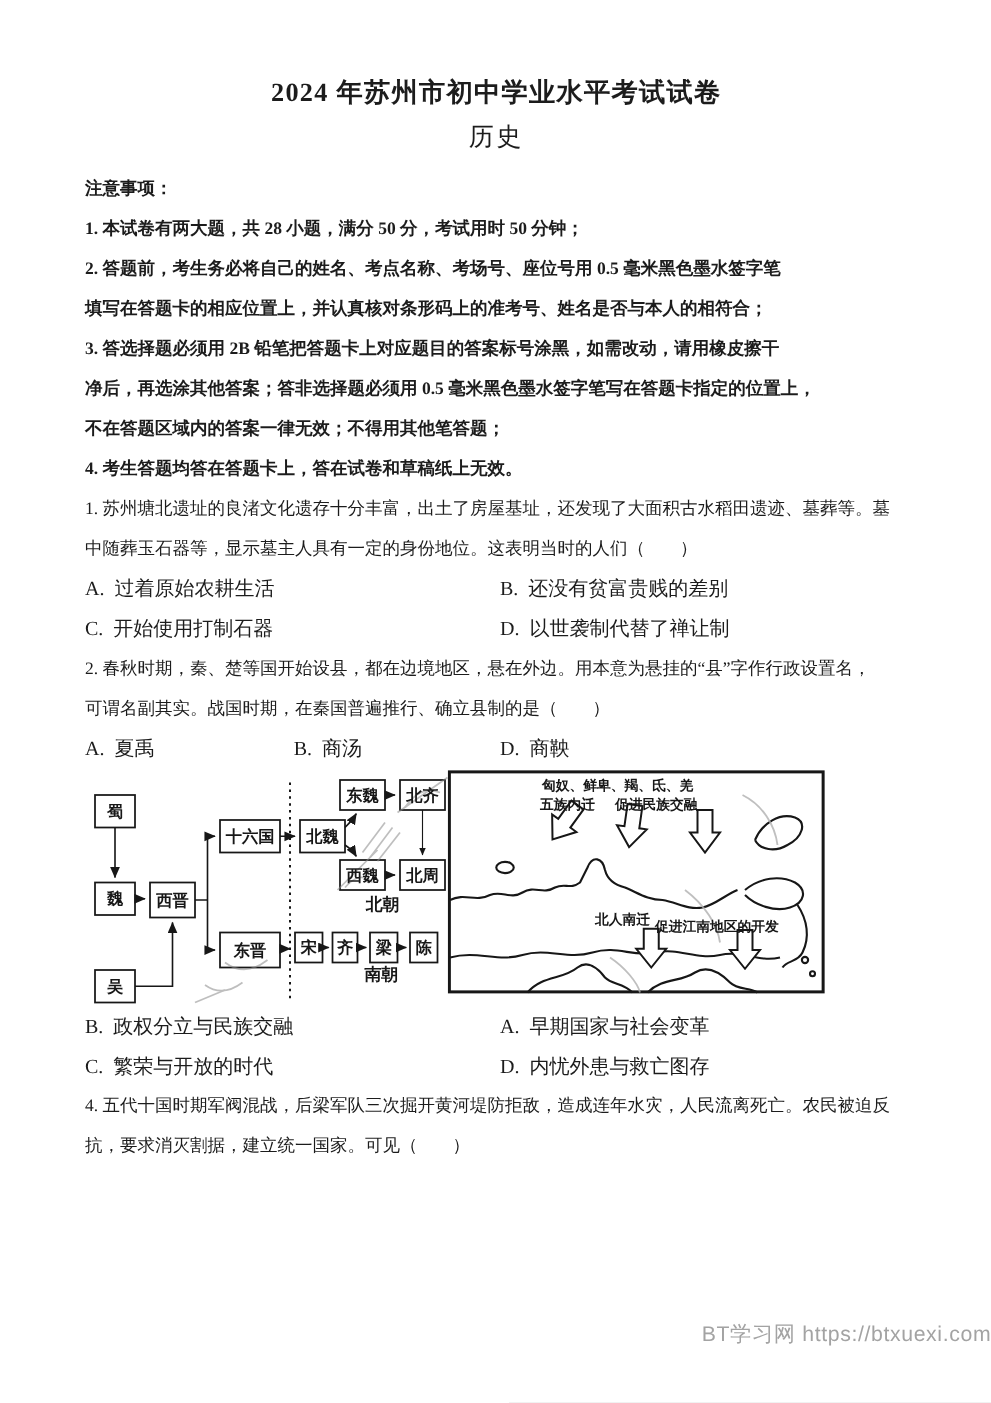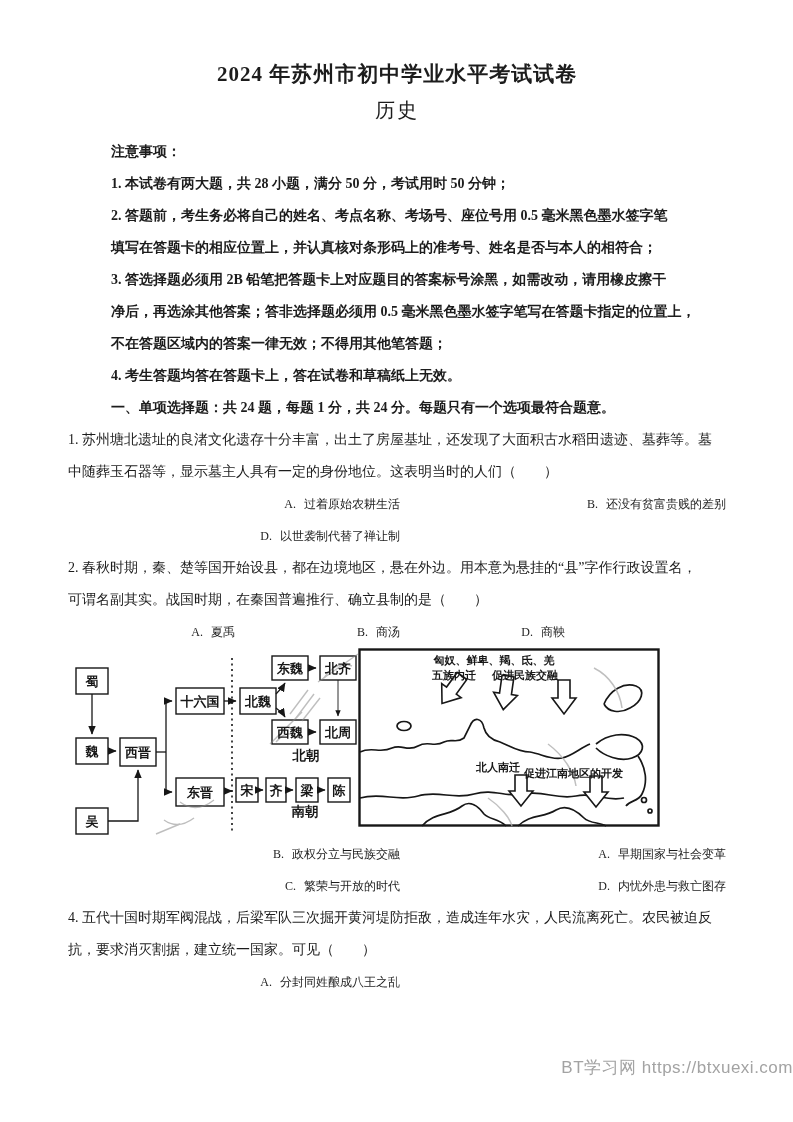--- a/index.html
+++ b/index.html
@@ -6,22 +6,22 @@
   .sheet{
     position:relative;width:793px;height:1122px;background:#ffffff;
     margin:0 auto;overflow:hidden;
     font-family:"Liberation Serif","DejaVu Serif",serif;
     color:#1c1c1c;
   }
   .content{position:absolute;left:68px;top:60px;width:658px;}
   h1.title{font-size:21px;line-height:28px;font-weight:bold;text-align:center;margin:0 0 8px 0;letter-spacing:1px;}
   h2.subject{font-size:20px;line-height:28px;font-weight:normal;text-align:center;margin:0 0 12px 0;letter-spacing:2px;}
   p{margin:0;font-size:14px;line-height:32px;white-space:pre-line;}
-  p.b{font-weight:bold;margin-left:43px;}
-  .opts{font-size:12px;line-height:32px;text-align:right;}
+  p.b{font-weight:bold;}
+  .opts{font-size:16px;line-height:32px;}
   .row2{display:grid;grid-template-columns:332px 1fr;}
   .row4{display:grid;grid-template-columns:167px 165px 165px 1fr;}
   .opt .ol{margin-right:8px;}
   .figure{position:relative;height:190px;margin:0;}
   .fc{position:absolute;left:0;top:2px;}
   .mp{position:absolute;left:290px;top:0;}
   svg text{font-family:"Liberation Serif","DejaVu Serif",serif;fill:#171717;}
   .fc text{font-size:13px;font-weight:bold;}
   .fc text.lbl{font-size:13.5px;}
   .mp text{font-size:11px;font-weight:bold;}
@@ -43,30 +43,30 @@
 
     <p class="b">注意事项：</p>
     <p class="b">1. 本试卷有两大题，共 28 小题，满分 50 分，考试用时 50 分钟；</p>
     <p class="b">2. 答题前，考生务必将自己的姓名、考点名称、考场号、座位号用 0.5 毫米黑色墨水签字笔
 填写在答题卡的相应位置上，并认真核对条形码上的准考号、姓名是否与本人的相符合；</p>
     <p class="b">3. 答选择题必须用 2B 铅笔把答题卡上对应题目的答案标号涂黑，如需改动，请用橡皮擦干
 净后，再选涂其他答案；答非选择题必须用 0.5 毫米黑色墨水签字笔写在答题卡指定的位置上，
 不在答题区域内的答案一律无效；不得用其他笔答题；</p>
     <p class="b">4. 考生答题均答在答题卡上，答在试卷和草稿纸上无效。</p>
 
-    <p class="b">一、单项选择题：共 24 题，每题 1 分，共 24 分。每题只有一个选项最符合题意。</p>
 
     <div>
       <p>1. 苏州塘北遗址的良渚文化遗存十分丰富，出土了房屋基址，还发现了大面积古水稻田遗迹、墓葬等。墓
 中随葬玉石器等，显示墓主人具有一定的身份地位。这表明当时的人们（　　）</p>
       <div class="opts row2">
         <div class="opt"><span class="ol">A.</span><span>过着原始农耕生活</span></div>
         <div class="opt"><span class="ol">B.</span><span>还没有贫富贵贱的差别</span></div>
       </div>
       <div class="opts row2">
+        <div class="opt"><span class="ol">C.</span><span>开始使用打制石器</span></div>
         <div class="opt"><span class="ol">D.</span><span>以世袭制代替了禅让制</span></div>
       </div>
     </div>
 
     <div>
       <p>2. 春秋时期，秦、楚等国开始设县，都在边境地区，悬在外边。用本意为悬挂的“县”字作行政设置名，
 可谓名副其实。战国时期，在秦国普遍推行、确立县制的是（　　）</p>
       <div class="opts row4">
         <div class="opt"><span class="ol">A.</span><span>夏禹</span></div>
         <div class="opt"><span class="ol">B.</span><span>商汤</span></div>
@@ -201,21 +201,20 @@
       <div class="opts row2">
         <div class="opt"><span class="ol">C.</span><span>繁荣与开放的时代</span></div>
         <div class="opt"><span class="ol">D.</span><span>内忧外患与救亡图存</span></div>
       </div>
     </div>
 
     <div>
       <p>4. 五代十国时期军阀混战，后梁军队三次掘开黄河堤防拒敌，造成连年水灾，人民流离死亡。农民被迫反
 抗，要求消灭割据，建立统一国家。可见（　　）</p>
       <div class="opts row2">
-        <div class="opt"><span class="ol">A.</span><span>分封同姓酿成八王之乱</span></div>
       </div>
     </div>
 
   </div>
 
   <div class="footer">
     <span>BT学习网 https://btxuexi.com</span>
   </div>
 </div>
 

